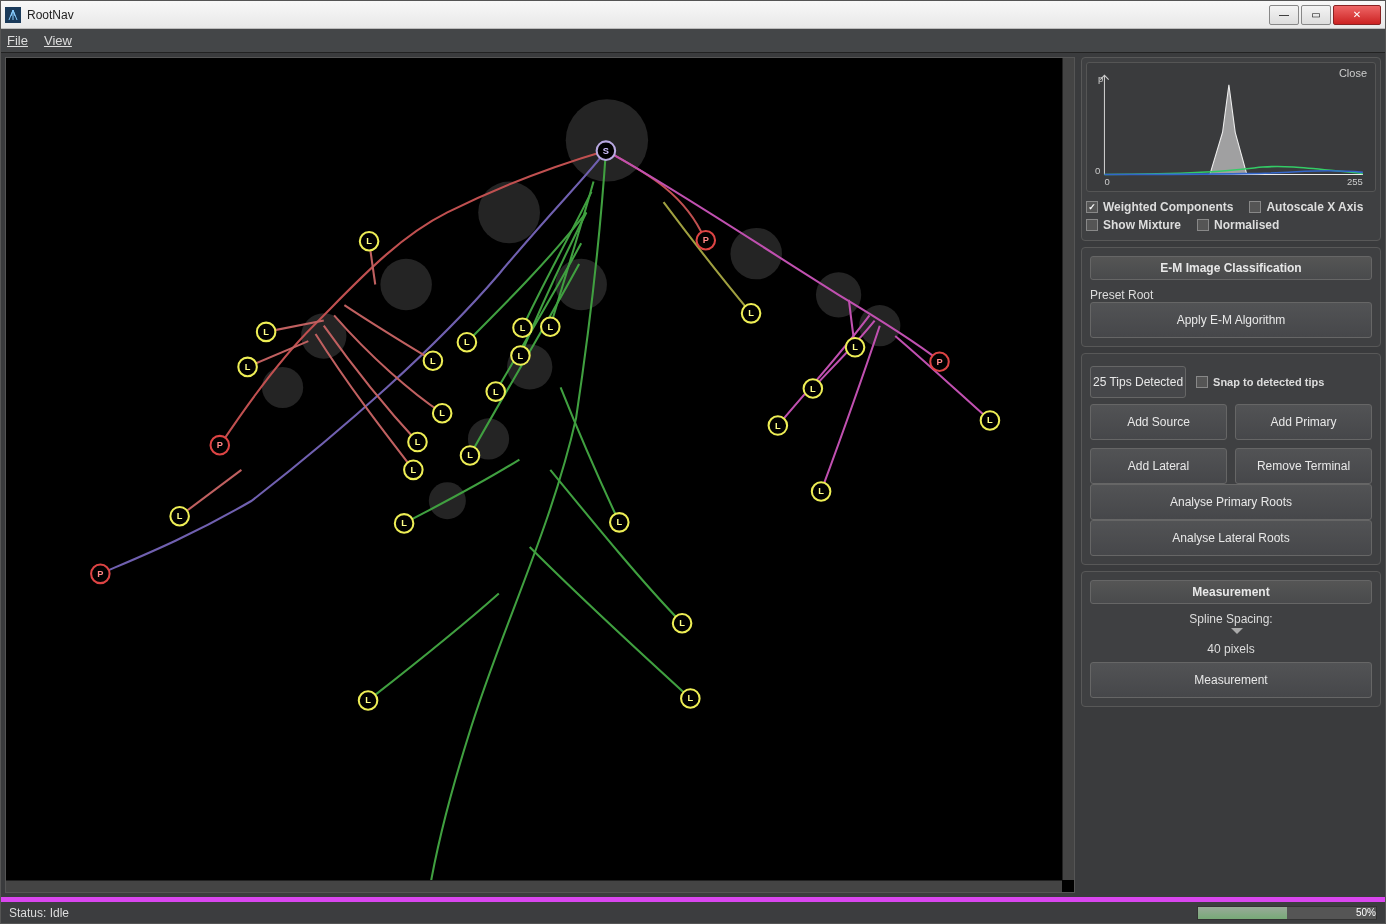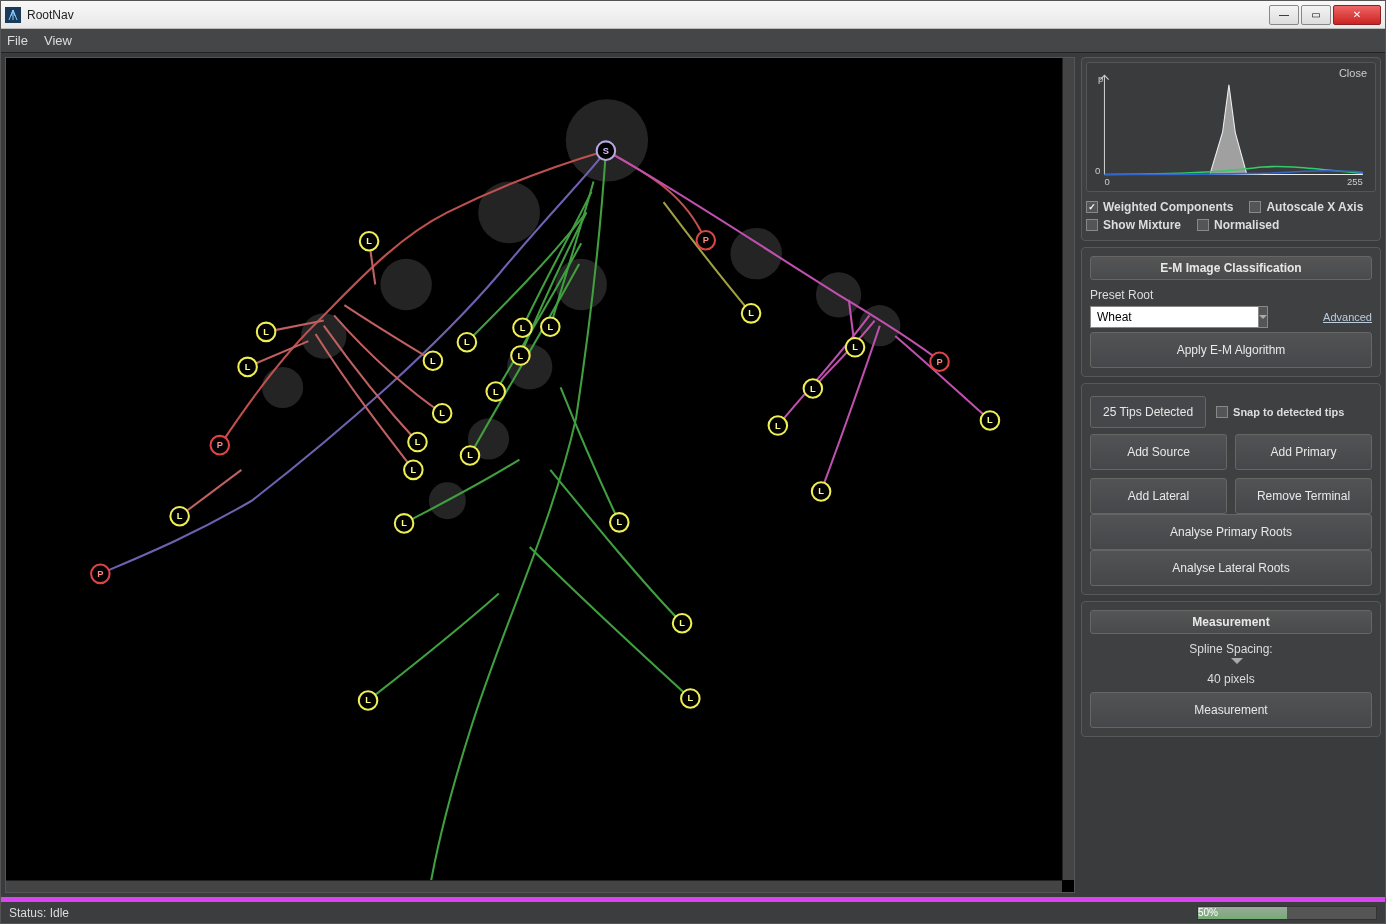--- a/index.html
+++ b/index.html
@@ -8,21 +8,21 @@
 .window { width: 1386px; height: 924px; background: #22c55e; border: 1px solid #555; display: flex; flex-direction: column; }
 
 .titlebar { height: 28px; background: linear-gradient(#f8f8f8, #e8e8e8); display: flex; align-items: center; padding: 0 4px; border-bottom: 1px solid #bbb; }
 .titlebar .icon { width: 16px; height: 16px; background: #1a3a5a; margin-right: 6px; display:flex; align-items:center; justify-content:center; }
 .titlebar .icon svg { width:12px; height:12px; }
 .titlebar .title { font-size: 12px; color: #222; flex: 1; }
 .winbtns { display: flex; gap: 2px; }
 .winbtn { width: 30px; height: 20px; border: 1px solid #888; border-radius: 2px; background: linear-gradient(#f4f4f4,#ddd); display:flex; align-items:center; justify-content:center; font-size:10px; cursor:pointer; }
 .winbtn.close { background: linear-gradient(#e66,#c22); color:#fff; border-color:#822; width: 48px; }
 
-.menubar { height: 24px; background: #444648; display: flex; align-items: center; padding: 0 6px; color: #ddd; font-size: 13px; gap: 16px; border-bottom:1px solid #222; }
+.menubar { height: 24px; background: #444648; display: flex; align-items: center; padding: 0 6px; color: #ddd; font-size: 13px; gap: 16px; border-bottom:1px solid #222;text-decoration:underline; }
 .menuitem { cursor: pointer; }
 
 .content { flex: 1; display: flex; background: #3a3b3d; padding: 4px; gap: 6px; min-height:0; }
 
 .canvas-wrap { flex: 1; display:flex; flex-direction:column; min-width:0; }
 .canvas-frame { flex:1; background: #000; border: 1px solid #555; position: relative; overflow:hidden; }
 .canvas-frame svg { width:100%; height:100%; }
 .scrollbar-v { width: 12px; background:#444; border-left:1px solid #222; position:absolute; right:0; top:0; bottom:12px; }
 .scrollbar-h { height:12px; background:#444; border-top:1px solid #222; position:absolute; left:0; right:12px; bottom:0; }
 
@@ -57,21 +57,21 @@
 
 .input-small { width:55px; background:#fff; border:1px solid #888; font-size:12px; padding:2px 4px; color:#000; }
 
 .slider-row { display:flex; align-items:center; gap:8px; margin:6px 0;flex-direction:column; }
 .slider { flex:1; height:4px; background:#666; position:relative; border-radius:2px; }
 .slider .thumb { position:absolute; left:30%; top:-6px; border:6px solid transparent; border-top-color:#aaa; cursor:pointer; }
 
 .statusbar { height:26px; background:#3c3d3f; border-top:5px solid #d946ef; display:flex; align-items:center; padding:0 8px; color:#ddd; font-size:12px; }
 .progress { margin-left:auto; width:180px; height:14px; background:#555; border:1px solid #333; position:relative; }
 .progress .fill { position:absolute; left:0; top:0; bottom:0; width:50%; background:linear-gradient(#9a9,#7a7); }
-.progress .plabel { position:absolute; width:100%; text-align:left; font-size:10px; color:#fff; top:0; line-height:12px; }
+.progress .plabel { position:absolute; width:100%; text-align:right; font-size:10px; color:#fff; top:0; line-height:12px; }
 
 
 .node { fill:#000; stroke-width:2px; }
 .node-text { font-size:9px; font-weight:bold; text-anchor:middle; dominant-baseline:central; }
 .node.S { stroke:#b8a8e0; }
 .node.S + .node-text { fill:#d0c0ff; }
 .node.P { stroke:#d44; }
 .node.P + .node-text { fill:#f88; }
 .node.L { stroke:#ee5; }
 .node.L + .node-text { fill:#ff8; }
@@ -314,33 +314,26 @@
           <label class="ck">
               <span class="ckbox"></span>
               <span>Normalised</span>
             </label>
         </div>
       </div>
 
       <div class="panel">
         <div class="panel-header">E-M Image Classification</div>
         <div class="label">Preset Root</div>
-        <div class="row">
-          <div class="select" style="max-width:130px;">
-            <input type="text" value="Wheat" style="">
-            <div class="dd"></div>
-          </div>
-          <span class="link">Advanced</span>
-        </div>
         <div class="btn full">Apply E-M Algorithm</div>
       </div>
 
       <div class="panel">
         <div class="row" style="gap:10px;">
-          <div class="info-pill" style="flex:0 0 auto; padding:8px 12px;">25 Tips Detected</div>
+          <div class="info-pill" style="flex:0 0 auto; padding:8px 2px;">25 Tips Detected</div>
           <label class="ck">
               <span class="ckbox"></span>
               <span class="label" style="font-size:11px;">Snap to detected tips</span>
             </label>
         </div>
         <div class="btn-grid">
           <div class="btn">Add Source</div>
           <div class="btn">Add Primary</div>
           <div class="btn">Add Lateral</div>
           <div class="btn">Remove Terminal</div>

